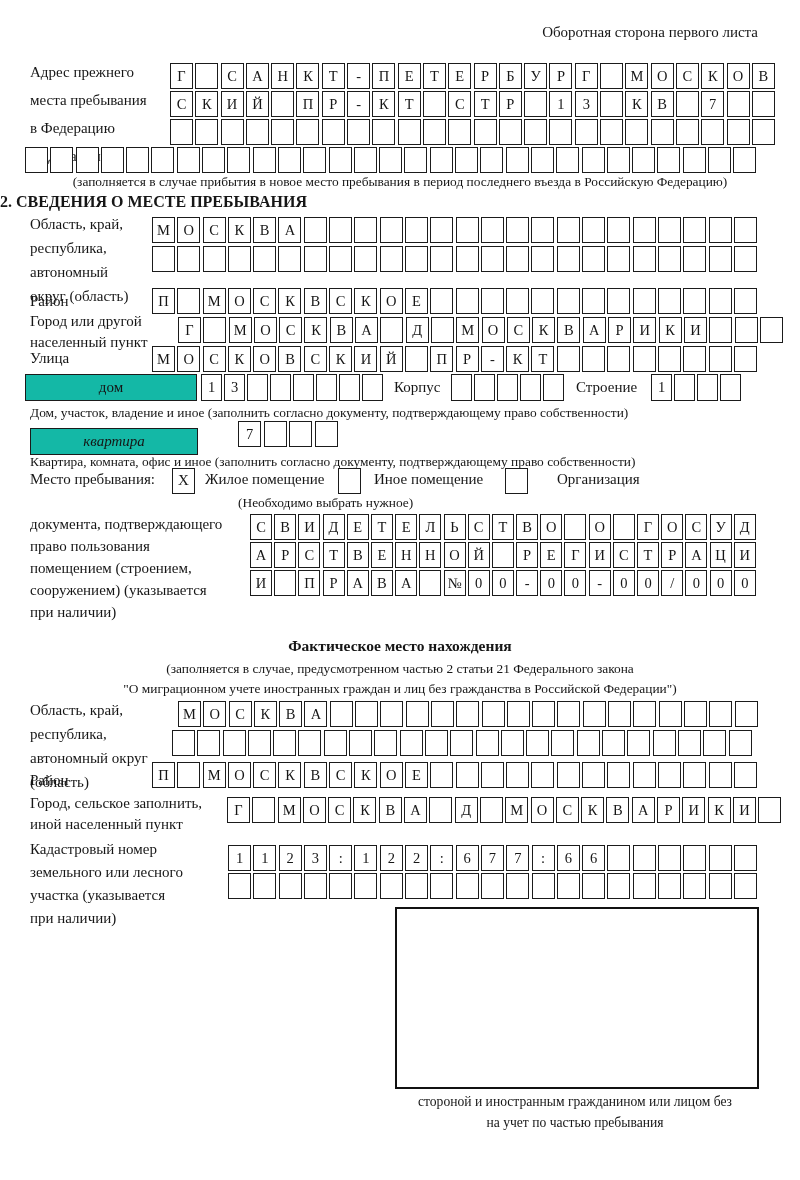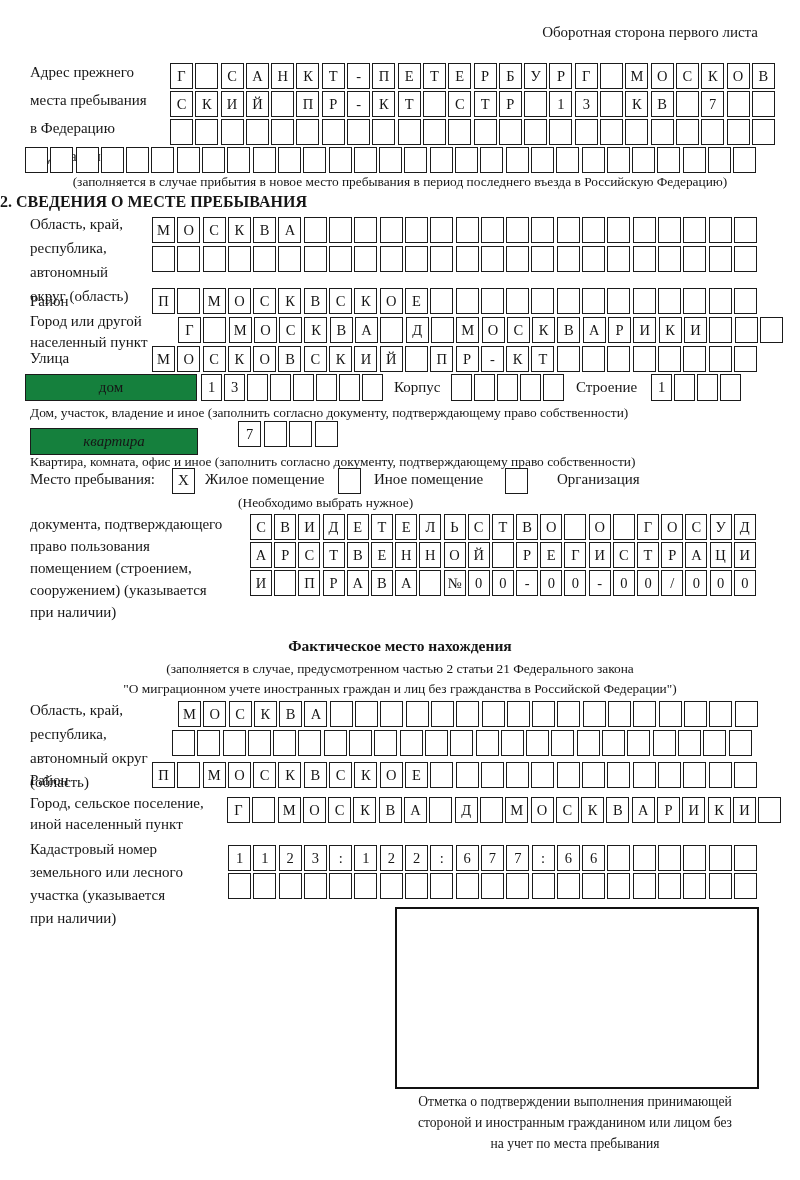--- a/index.html
+++ b/index.html
@@ -11,21 +11,21 @@
   .center{left:0;width:800px;text-align:center;}
   .title{position:absolute;font-weight:bold;font-size:16px;}
   .cr{position:absolute;display:flex;}
   .cr .cell{box-sizing:border-box;flex:0 0 auto;width:23px;height:26px;border:1.6px solid #1b1b1b;
             margin-right:2.3px;display:flex;align-items:center;justify-content:center;
             font-size:14.5px;background:#fff;}
   .cr.tight .cell{width:22px;margin-right:2.2px;}
   .cr.small .cell{width:21px;height:27px;margin-right:2px;}
   .cr.p25 .cell{width:23px;margin-right:2.6px;}
   .wbox{position:absolute;box-sizing:border-box;border:1.7px solid #1b1b1b;height:27px;
-        display:flex;align-items:center;justify-content:center;font-size:15px;background:#15803d;}
+        display:flex;align-items:center;justify-content:center;font-size:15px;background:#14b8a6;}
   .chk{position:absolute;box-sizing:border-box;width:23px;height:26px;border:1.7px solid #1b1b1b;
        text-align:center;font-size:15px;line-height:23px;background:#fff;}
   .stamp{position:absolute;border:2px solid #111;background:#fff;}
   .mlbl{position:absolute;font-size:15px;white-space:nowrap;}
 </style>
 </head>
 <body>
 
 <div class="abs" style="top:24px;right:42px;font-size:15px;">Оборотная сторона первого листа</div>
 
@@ -500,21 +500,21 @@
     <span class="cell"></span>
     <span class="cell"></span>
     <span class="cell"></span>
     <span class="cell"></span>
     <span class="cell"></span>
     <span class="cell"></span>
     <span class="cell"></span>
   </div>
 
 <div class="lbl" style="left:30px;top:793px;line-height:21px;">
-    <div>Город, сельское поселение,</div>
+    <div>Город, сельское заполнить,</div>
     <div>иной населенный пункт</div>
   </div>
 <div class="cr" style="left:227px;top:797px;">
     <span class="cell">Г</span>
     <span class="cell"></span>
     <span class="cell">М</span>
     <span class="cell">О</span>
     <span class="cell">С</span>
     <span class="cell">К</span>
     <span class="cell">В</span>
@@ -583,16 +583,15 @@
     <span class="cell"></span>
     <span class="cell"></span>
     <span class="cell"></span>
     <span class="cell"></span>
     <span class="cell"></span>
     <span class="cell"></span>
   </div>
 
 <div class="stamp" style="left:395px;top:907px;width:360px;height:178px;"></div>
 <div class="abs" style="left:375px;top:1091px;width:400px;text-align:center;font-size:13.6px;line-height:21px;">
-    <div>Отметка о подтверждении выполнения принимающей</div>
     <div>стороной и иностранным гражданином или лицом без</div>
-    <div>на учет по места пребывания</div>
+    <div>на учет по частью пребывания</div>
   </div>
 
 </body></html>

